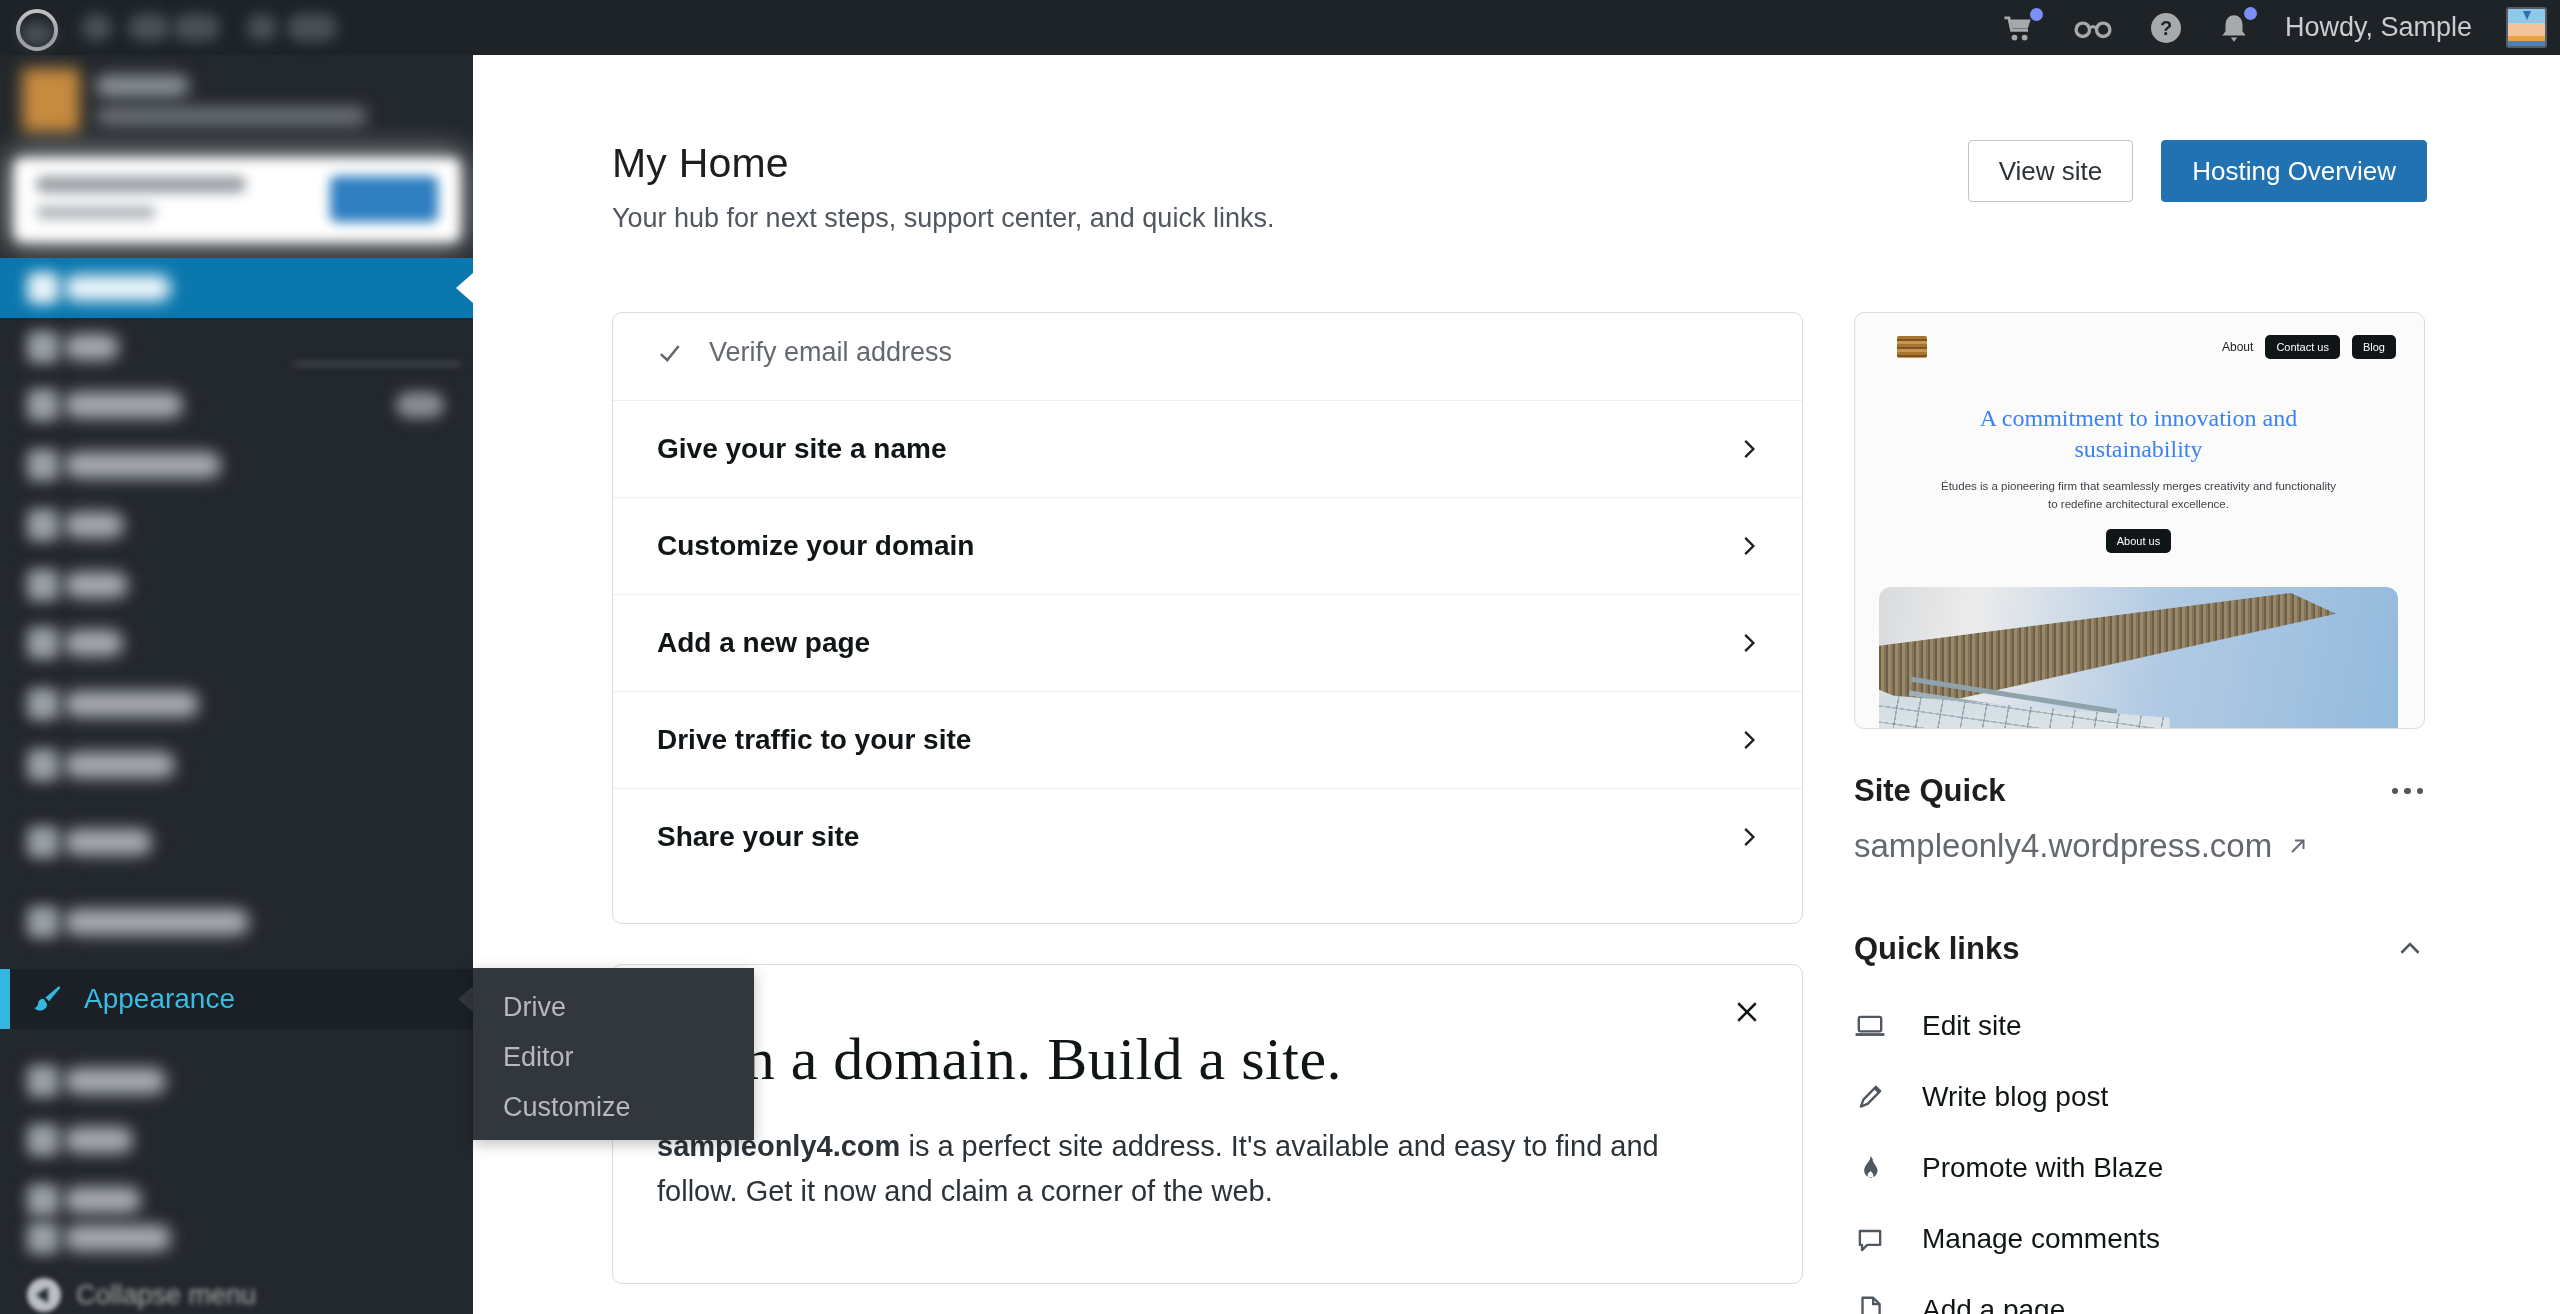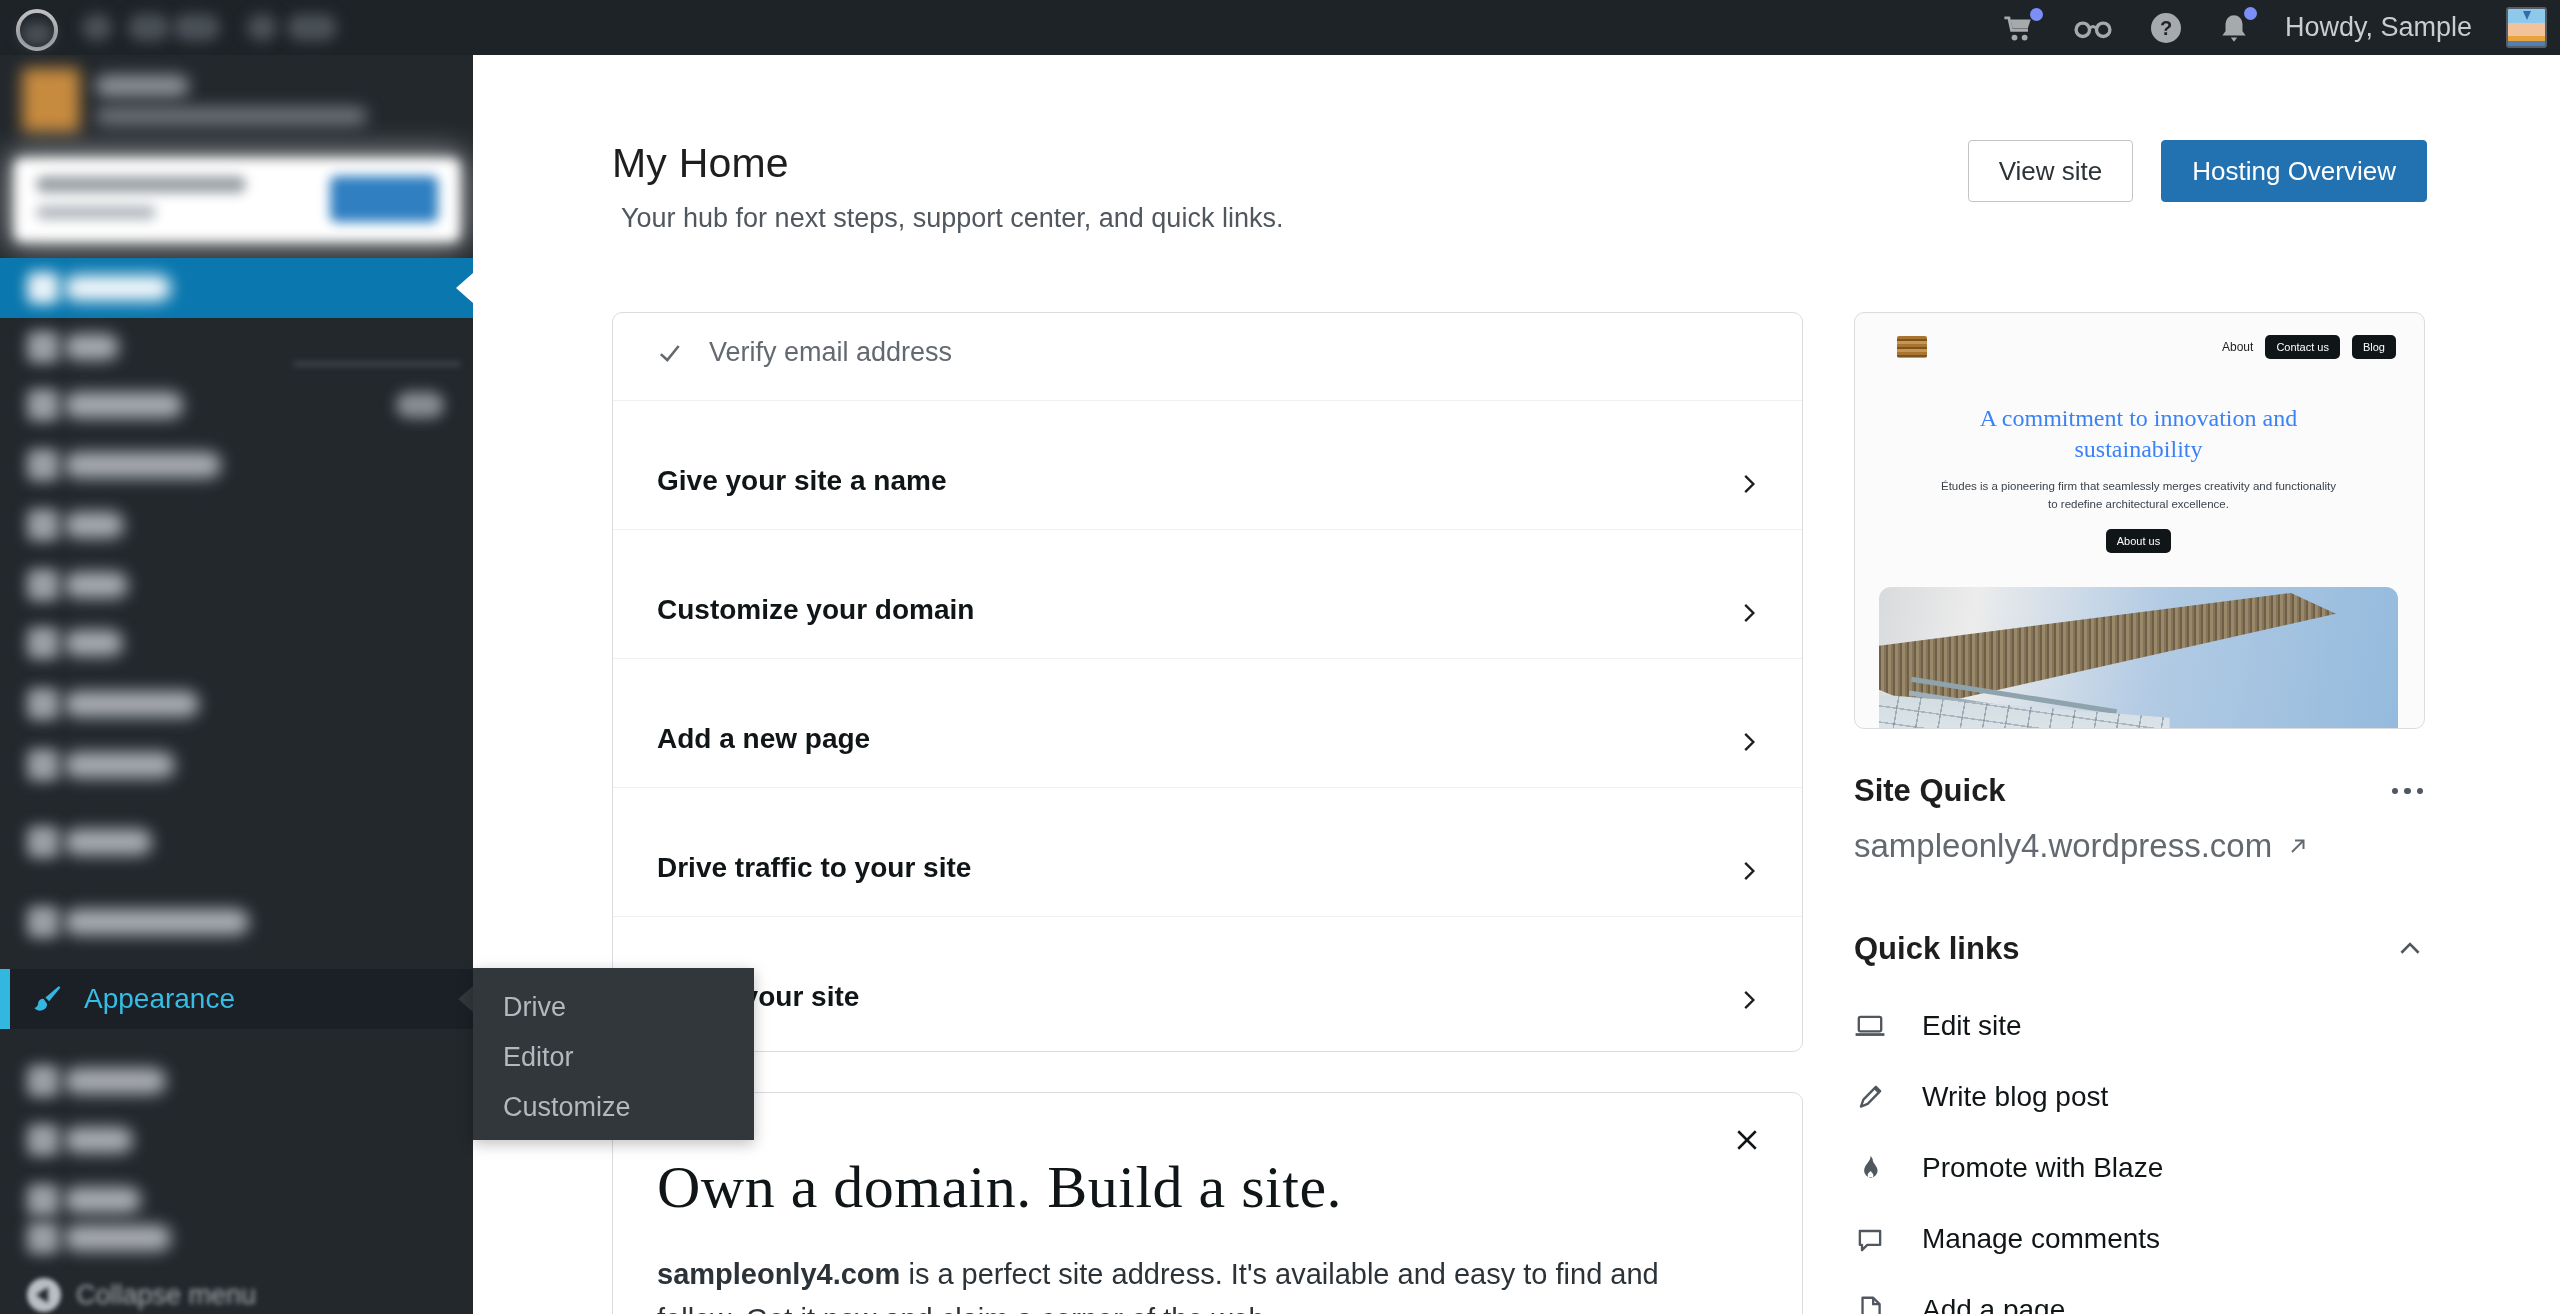--- a/index.html
+++ b/index.html
@@ -55,42 +55,42 @@
   
   #flyout{position:absolute;left:473px;top:968px;width:281px;height:172px;background:#32373c;z-index:55;
     box-shadow:0 4px 14px rgba(0,0,0,.25);padding-top:14px;box-sizing:border-box;}
   .fly-item{height:50px;line-height:50px;padding-left:30px;font-size:27px;color:#b4b9be;}
 
   
   #content{position:absolute;left:473px;top:55px;width:2087px;height:1259px;background:#fff;
     padding:85px 133px 0 139px;box-sizing:border-box;}
   .page-header{display:flex;justify-content:space-between;align-items:flex-start;}
   h1.page-title{margin:0;font-size:41px;font-weight:500;color:#1e1e1e;letter-spacing:.2px;}
-  .page-sub{margin-top:16px;font-size:27px;color:#50575e;margin-left:9px;}
+  .page-sub{margin-top:16px;font-size:27px;color:#50575e;}
   .header-actions{display:flex;gap:28px;margin-top:0;}
   .btn{display:flex;align-items:center;justify-content:center;height:62px;padding:0 30px;
     font-size:26px;border-radius:4px;box-sizing:border-box;cursor:pointer;}
   .btn-secondary{background:#fff;border:1.5px solid #c3c4c7;color:#2c3338;}
   .btn-primary{background:#2271b1;border:1.5px solid #2271b1;color:#fff;}
 
   .columns{display:flex;margin-top:78px;}
   .main-col{width:1191px;flex:0 0 1191px;}
   .side-col{width:571px;flex:0 0 571px;margin-left:51px;}
 
   .card{background:#fff;border:1.5px solid #dcdcde;border-radius:10px;box-sizing:border-box;}
   .ns-head{display:flex;justify-content:space-between;align-items:flex-start;padding:28px 36px 0 44px;}
   .ns-title{margin:34px 0 0 0;font-size:31px;font-weight:600;color:#101517;}
   .ring-wrap{position:relative;width:110px;height:110px;}
   .ring-label{position:absolute;left:0;top:0;width:110px;height:110px;display:flex;align-items:center;justify-content:center;
     font-size:27px;color:#2c3338;}
   .verify-row{display:flex;align-items:center;gap:26px;margin:24px 0 0 44px;}
   .verify-text{font-size:27px;color:#646970;}
   .ns-list{margin-top:32px;}
-  .ns-row{display:flex;align-items:flex-end;justify-content:space-between;height:96px;
-    padding:0 40px 0 44px;border-top:1.5px solid #f0f0f1;cursor:pointer;margin-top:32px;}
+  .ns-row{display:flex;align-items:center;justify-content:space-between;height:96px;
+    padding:0 40px 0 44px;border-top:1.5px solid #f0f0f1;cursor:pointer;}
   .ns-row-label{font-size:28px;font-weight:600;color:#101517;}
   .ns-pad-bottom{height:38px;}
 
   .domain-card{margin-top:40px;padding:34px 44px 40px 44px;position:relative;}
   .domain-title{margin:26px 0 0 0;font-family:"Liberation Serif","DejaVu Serif",serif;
     font-size:60px;font-weight:500;color:#101517;letter-spacing:.5px;}
   .domain-body{margin-top:30px;font-size:29px;line-height:1.55;color:#2c3338;max-width:1080px;}
   .domain-body b{font-weight:700;}
   .close-x{position:absolute;top:30px;right:38px;width:34px;height:34px;display:flex;align-items:center;justify-content:center;cursor:pointer;}
 

